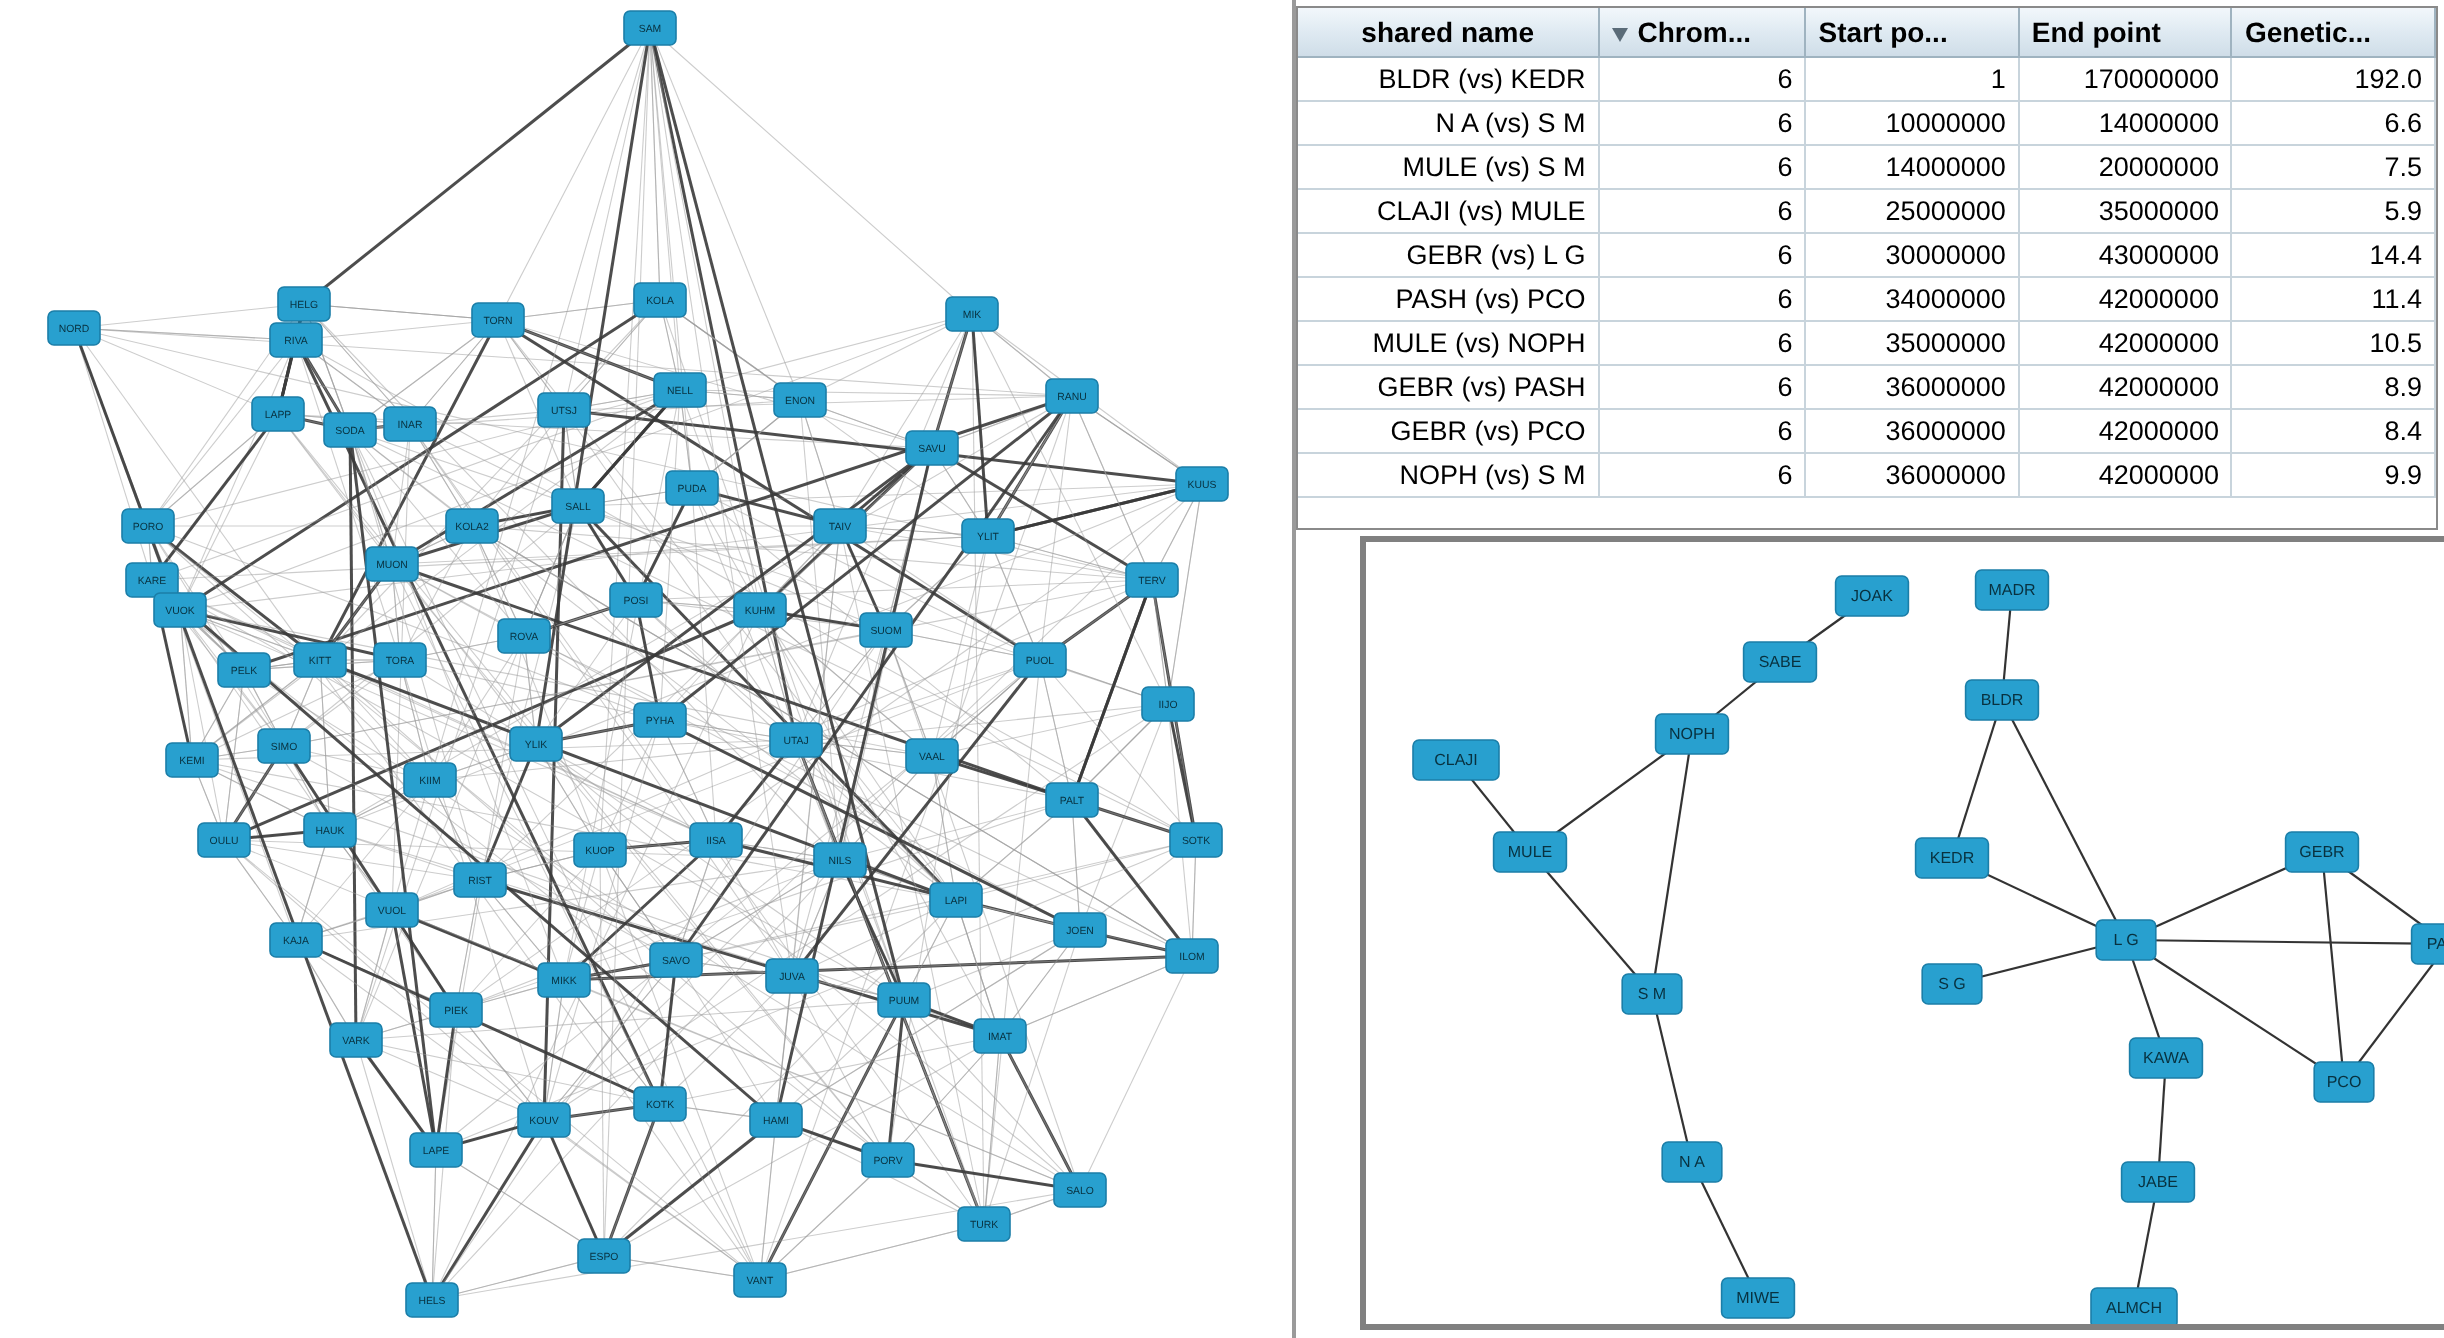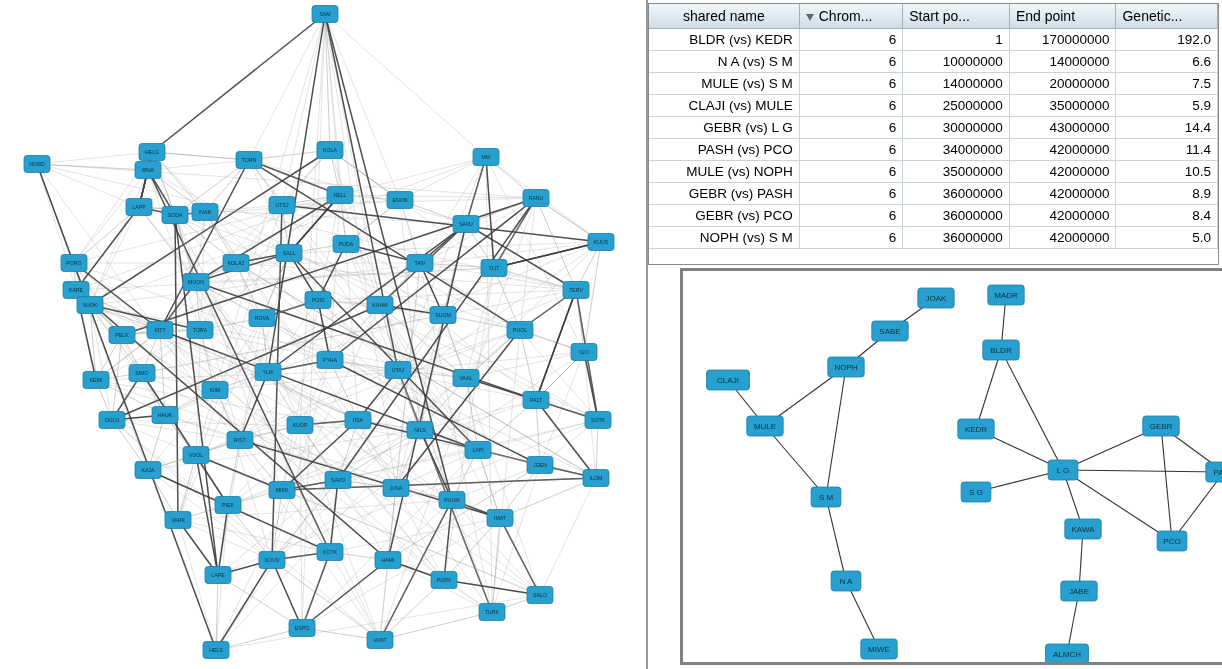--- a/index.html
+++ b/index.html
@@ -55,21 +55,21 @@
     width: 100%;
     table-layout: fixed;
     font-size: 13.5px;
     color: #000000;
   }
   #data-table thead th {
     background: linear-gradient(to bottom, #f2f7fb 0%, #dfeaf2 50%, #cfdde8 100%);
     border-right: 1px solid #9fb3c0;
     border-bottom: 1px solid #9fb3c0;
     height: 24px;
-    font-weight: normal;
+    font-weight: bold;
     font-size: 14px;
     padding: 0 6px;
     white-space: nowrap;
     overflow: hidden;
     text-align: center;
     position: relative;
   }
   #data-table thead th.right-head { text-align: left; }
   #data-table thead th.left-head { text-align: center; }
   #data-table tbody td {
@@ -1171,21 +1171,21 @@
           <td class="num">6</td>
           <td class="num">36000000</td>
           <td class="num">42000000</td>
           <td class="num">8.4</td>
         </tr>
         <tr>
           <td class="name">NOPH (vs) S M</td>
           <td class="num">6</td>
           <td class="num">36000000</td>
           <td class="num">42000000</td>
-          <td class="num">5.0</td>
+          <td class="num">9.9</td>
         </tr>
       </tbody>
   </table>
 </div>
 
 <div id="detail-network">
   <svg id="detail-svg" width="560" height="391" viewBox="0 0 560 391">
       <line x1="253" y1="27" x2="207" y2="60" stroke="#333333" stroke-width="1.1" opacity="1"></line>
       <line x1="207" y1="60" x2="163" y2="96" stroke="#333333" stroke-width="1.1" opacity="1"></line>
       <line x1="163" y1="96" x2="82" y2="155" stroke="#333333" stroke-width="1.1" opacity="1"></line>

